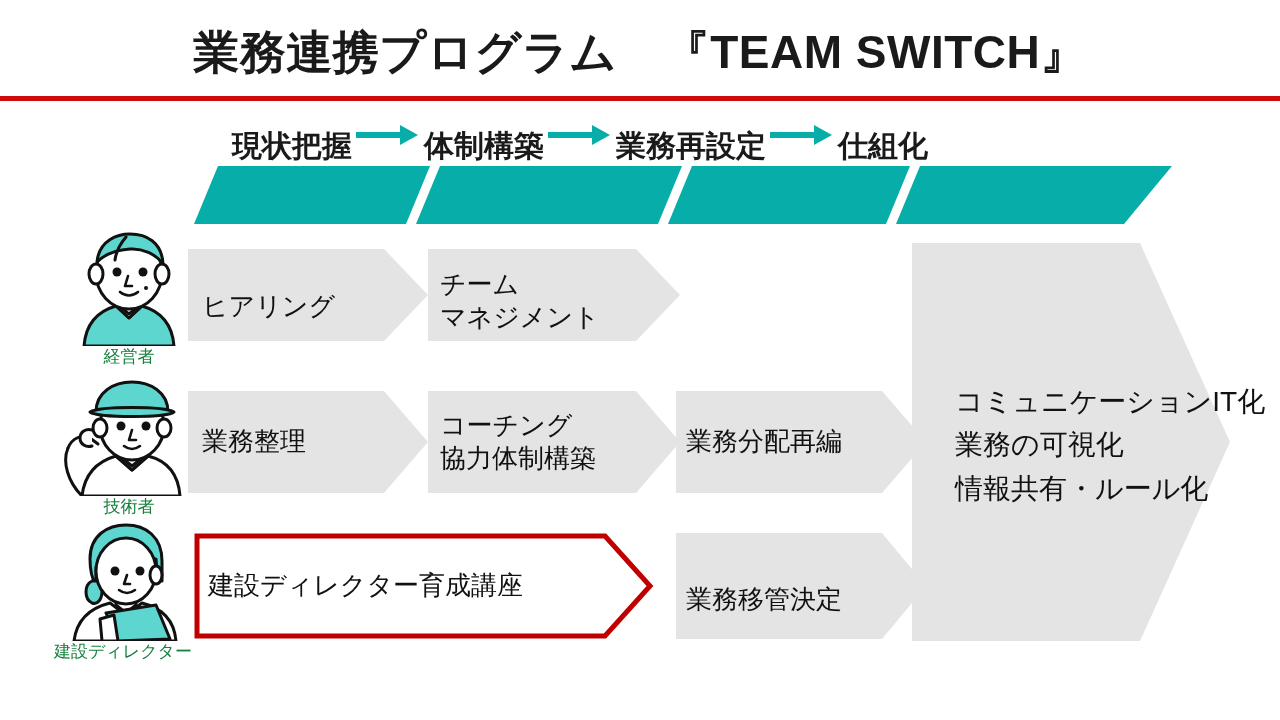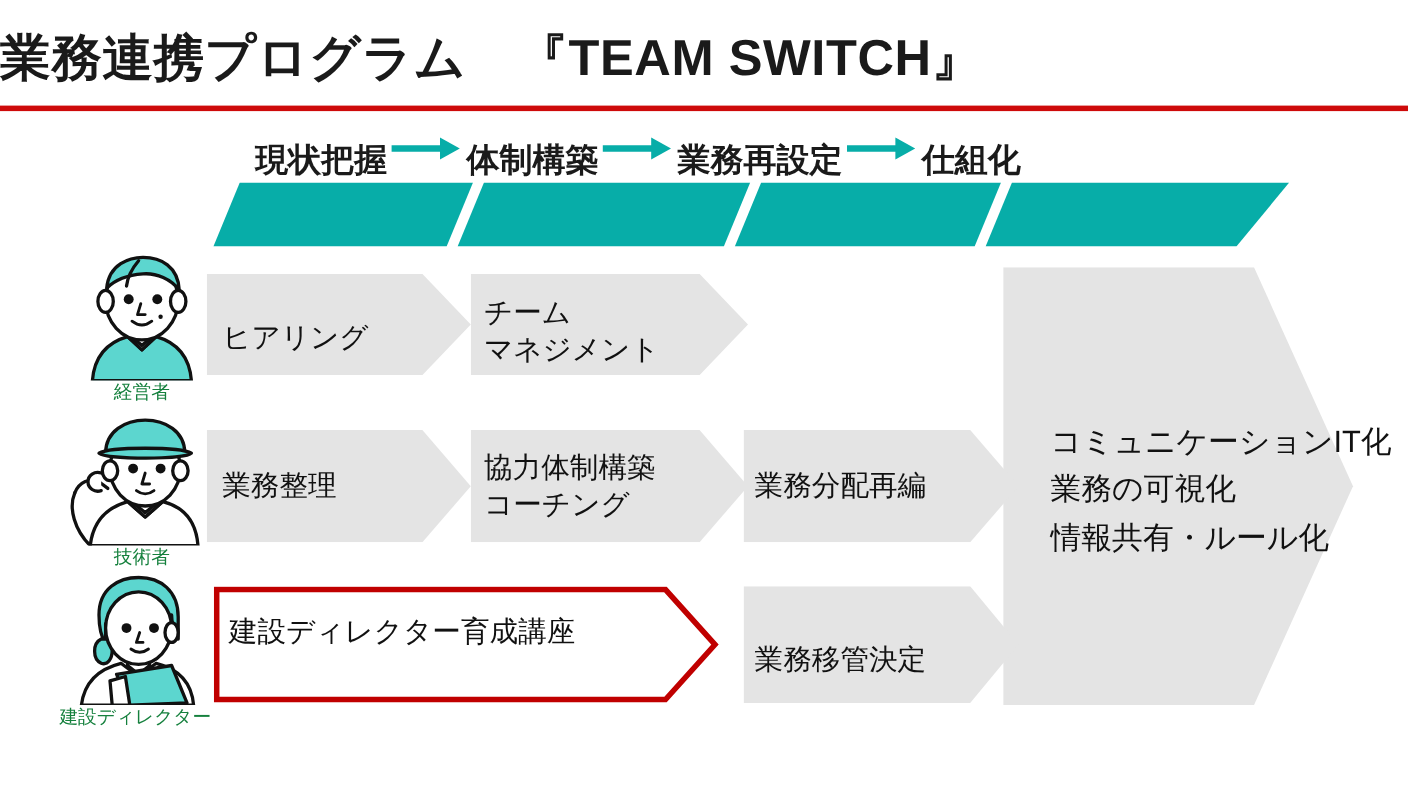--- a/index.html
+++ b/index.html
@@ -9,21 +9,21 @@
     font-family:"Liberation Sans","DejaVu Sans",sans-serif;
     color:#1a1a1a;
     overflow:hidden;
     position:relative;
   }
   #slide{position:absolute;inset:0;width:1280px;height:720px;}
 
   
   .title{
     position:absolute;left:0;top:26px;width:1280px;
-    text-align:left;
+    text-align:center;
     font-size:46px;font-weight:bold;letter-spacing:.5px;
     white-space:nowrap;
     line-height:1.15;
   }
   .title .en{font-family:"Liberation Sans",sans-serif;}
   .rule{
     position:absolute;left:0;top:96px;width:1280px;height:5px;
     background:#CE0A0A;
   }
 
@@ -218,22 +218,22 @@
   <div class="chev-text" style="left:202px;top:391px;height:102px;">
     <div>業務整理</div>
   </div>
 
   <div class="chev" style="left:428px;top:391px;">
     <svg width="254" height="102" viewBox="0 0 254 102">
         <polygon points="0,0 208,0 252,51 208,102 0,102" fill="#E4E4E4"></polygon>
       </svg>
   </div>
   <div class="chev-text" style="left:440px;top:391px;height:102px;">
+    <div>コーチング</div>
     <div>協力体制構築</div>
-    <div>コーチング</div>
   </div>
 
   <div class="chev" style="left:676px;top:391px;">
     <svg width="252" height="102" viewBox="0 0 252 102">
         <polygon points="0,0 206,0 250,51 206,102 0,102" fill="#E4E4E4"></polygon>
       </svg>
   </div>
   <div class="chev-text" style="left:686px;top:391px;height:102px;">
     <div>業務分配再編</div>
   </div>
@@ -261,21 +261,21 @@
       <path d="M89 67 Q97 73 105 67" stroke="#111" stroke-width="2.6" fill="none" stroke-linecap="round"></path>
     </svg>
     <div class="cap">建設ディレクター</div>
   </div>
 
   <div class="chev" style="left:194px;top:533px;">
     <svg width="460" height="106" viewBox="0 0 460 106">
       <polygon points="3,3 411,3 456,53 411,103 3,103" fill="#ffffff" stroke="#C00000" stroke-width="5" stroke-linejoin="miter"></polygon>
     </svg>
   </div>
-  <div class="chev-text" style="left:208px;top:522px;height:106px;">
+  <div class="chev-text" style="left:208px;top:533px;height:106px;">
     <div>建設ディレクター育成講座</div>
   </div>
 
   <div class="chev" style="left:676px;top:533px;">
     <svg width="252" height="106" viewBox="0 0 252 106">
         <polygon points="0,0 206,0 250,53 206,106 0,106" fill="#E4E4E4"></polygon>
       </svg>
   </div>
   <div class="chev-text" style="left:686px;top:533px;height:134px;">
     <div>業務移管決定</div>

